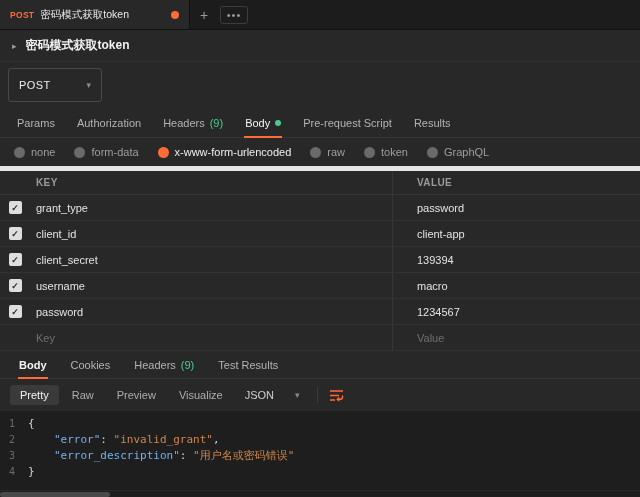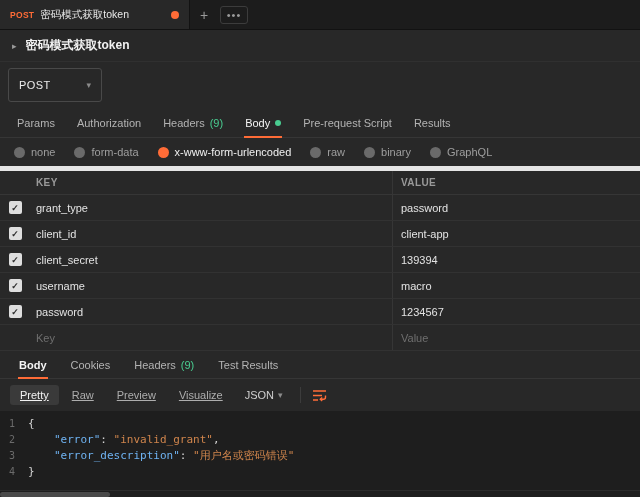--- a/index.html
+++ b/index.html
@@ -49,37 +49,37 @@
   .radio { width:11px; height:11px; border-radius:50%; background:#6a6a6a; flex:0 0 11px; }
   .radio-opt.selected .radio { background:#ff6c37; }
   .radio-opt.selected { color:#f0f0f0; }
 
   
   .kv-table { flex:0 0 auto; border-top:5px solid #e5e5e5; }
   .kv-header { height:24px; display:flex; border-bottom:1px solid #363636; color:#9a9a9a; font-size:10px; font-weight:700; letter-spacing:.4px; }
   .kv-row { height:26px; display:flex; border-bottom:1px solid #323232; }
   .cell-check { flex:0 0 30px; display:flex; align-items:center; justify-content:center; }
   .cell-key { flex:0 0 363px; display:flex; align-items:center; padding:0 6px; border-right:1px solid #363636; color:#e3e3e3; }
-  .cell-value { flex:1; display:flex; align-items:center; padding:0 8px; color:#e3e3e3; }
+  .cell-value { flex:1; display:flex; align-items:center; padding:0 8px; color:#e3e3e3;margin-left:16px; }
   .kv-header .cell-key, .kv-header .cell-value { color:#9a9a9a; }
   .checkbox { width:13px; height:13px; background:#dedede; border-radius:2px; color:#2b2b2b; font-size:9px; font-weight:700; display:flex; align-items:center; justify-content:center; cursor:pointer; }
   .ph-input { width:100%; background:transparent; border:none; outline:none; color:#e3e3e3; font:11px "Liberation Sans", sans-serif; }
   .ph-input::placeholder { color:#6f6f6f; }
 
   
   .resp-tabs { flex:0 0 28px; display:flex; align-items:stretch; padding:0 10px; gap:6px; border-bottom:1px solid #363636; }
   .resp-tab { display:flex; align-items:center; gap:5px; padding:0 9px; color:#b3b3b3; position:relative; cursor:pointer; white-space:nowrap; }
   .resp-tab.active { color:#f5f5f5; font-weight:700; }
   .resp-tab.active::after { content:""; position:absolute; left:8px; right:8px; bottom:-1px; height:2px; background:#ff6c37; }
 
   
   .resp-toolbar { flex:0 0 32px; display:flex; align-items:center; padding:0 10px; gap:3px; }
-  .view-btn { padding:4px 10px; color:#adadad; border-radius:3px; cursor:pointer;text-decoration:underline; }
+  .view-btn { padding:4px 10px; color:#adadad; border-radius:3px; cursor:pointer; }
   .view-btn.active { background:#3a3a3a; color:#f2f2f2; }
-  .format-select { display:flex; align-items:center; gap:4px; padding:4px 9px; color:#cfcfcf; cursor:pointer; }
+  .format-select { display:flex; align-items:center; gap:21px; padding:4px 9px; color:#cfcfcf; cursor:pointer; }
   .vdiv { width:1px; height:16px; background:#3c3c3c; margin:0 5px; }
   .wrap-icon { display:flex; align-items:center; justify-content:center; width:22px; height:22px; cursor:pointer; }
 
   
   .code-area { flex:1; background:#1e1e1e; font-family:"DejaVu Sans Mono", monospace; font-size:11px; padding-top:5px; overflow:hidden; }
   .code-line { display:flex; height:16px; line-height:16px; white-space:pre; }
   .ln { flex:0 0 28px; text-align:right; padding-right:13px; color:#6b6b6b; font-size:10px; }
   .code-text { color:#d4d4d4; }
   .json-key { color:#6fb3f2; }
   .json-str { color:#d0854c; }
@@ -149,21 +149,21 @@
   <div class="radio-opt selected">
     <span class="radio"></span>
     <span>x-www-form-urlencoded</span>
   </div>
   <div class="radio-opt">
     <span class="radio"></span>
     <span>raw</span>
   </div>
   <div class="radio-opt">
     <span class="radio"></span>
-    <span>binary</span>
+    <span>token</span>
   </div>
   <div class="radio-opt">
     <span class="radio"></span>
     <span>GraphQL</span>
   </div>
 </div>
 
 <div class="kv-table">
   <div class="kv-header">
     <div class="cell-check"></div>

